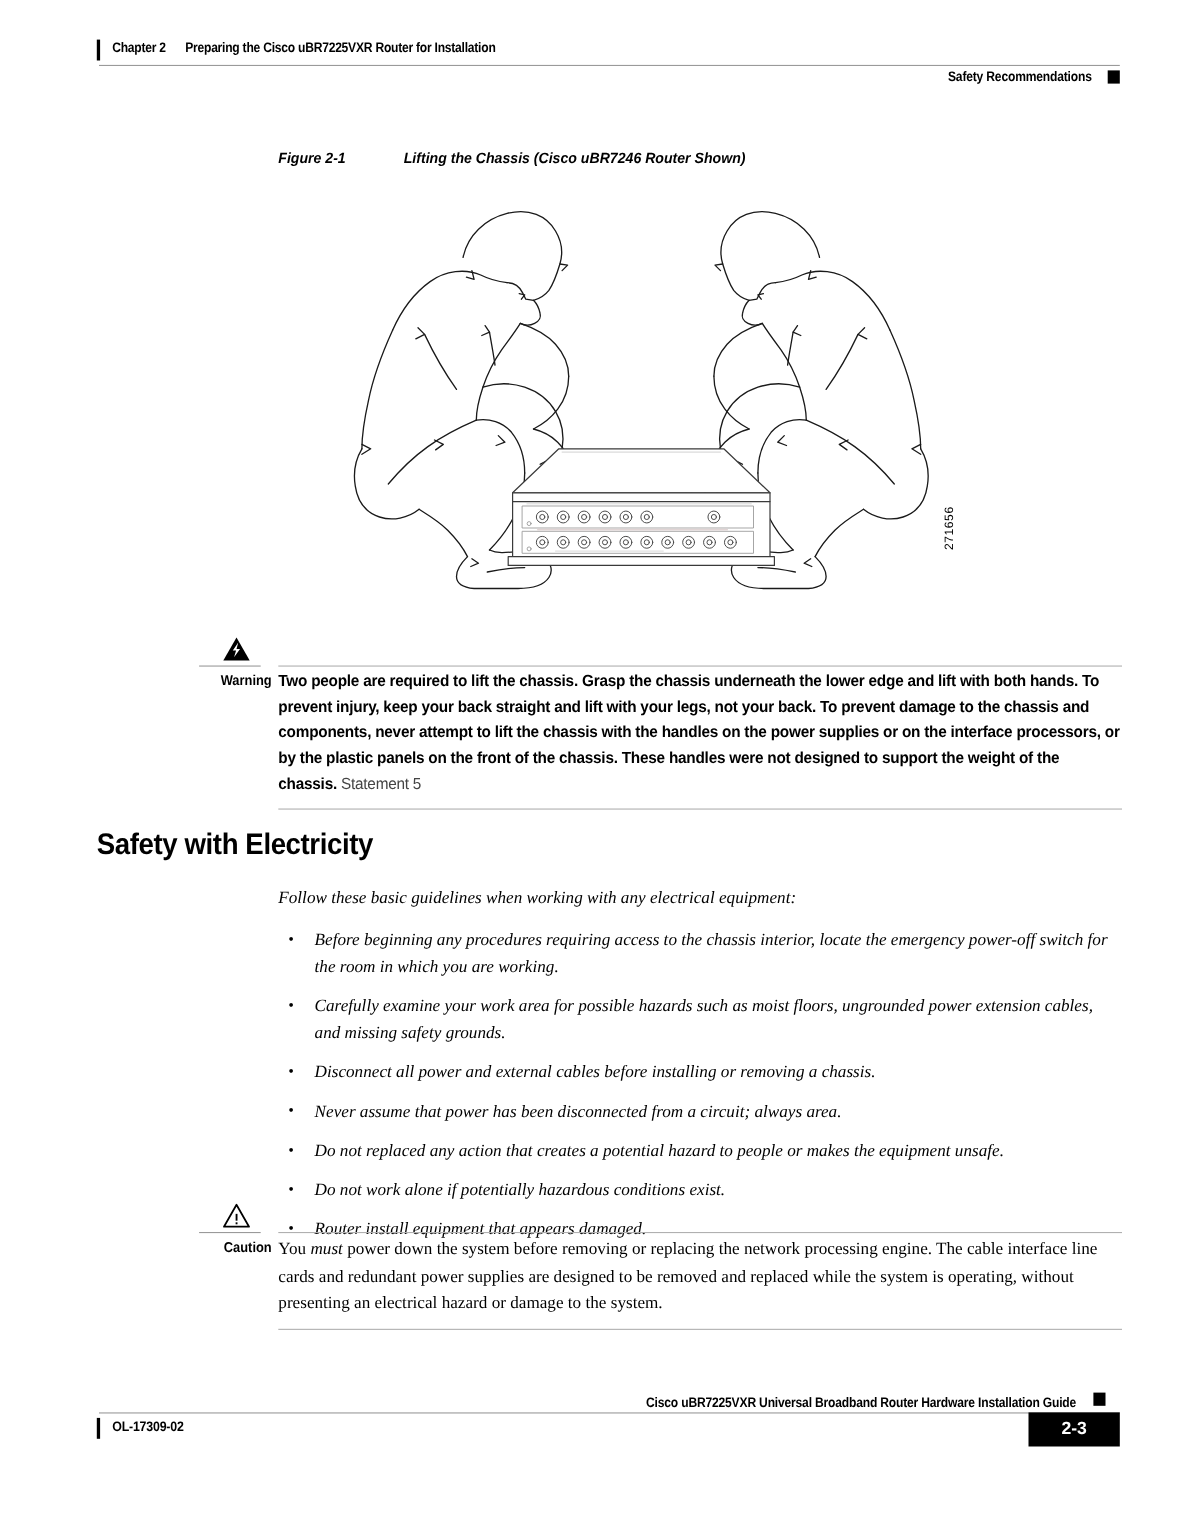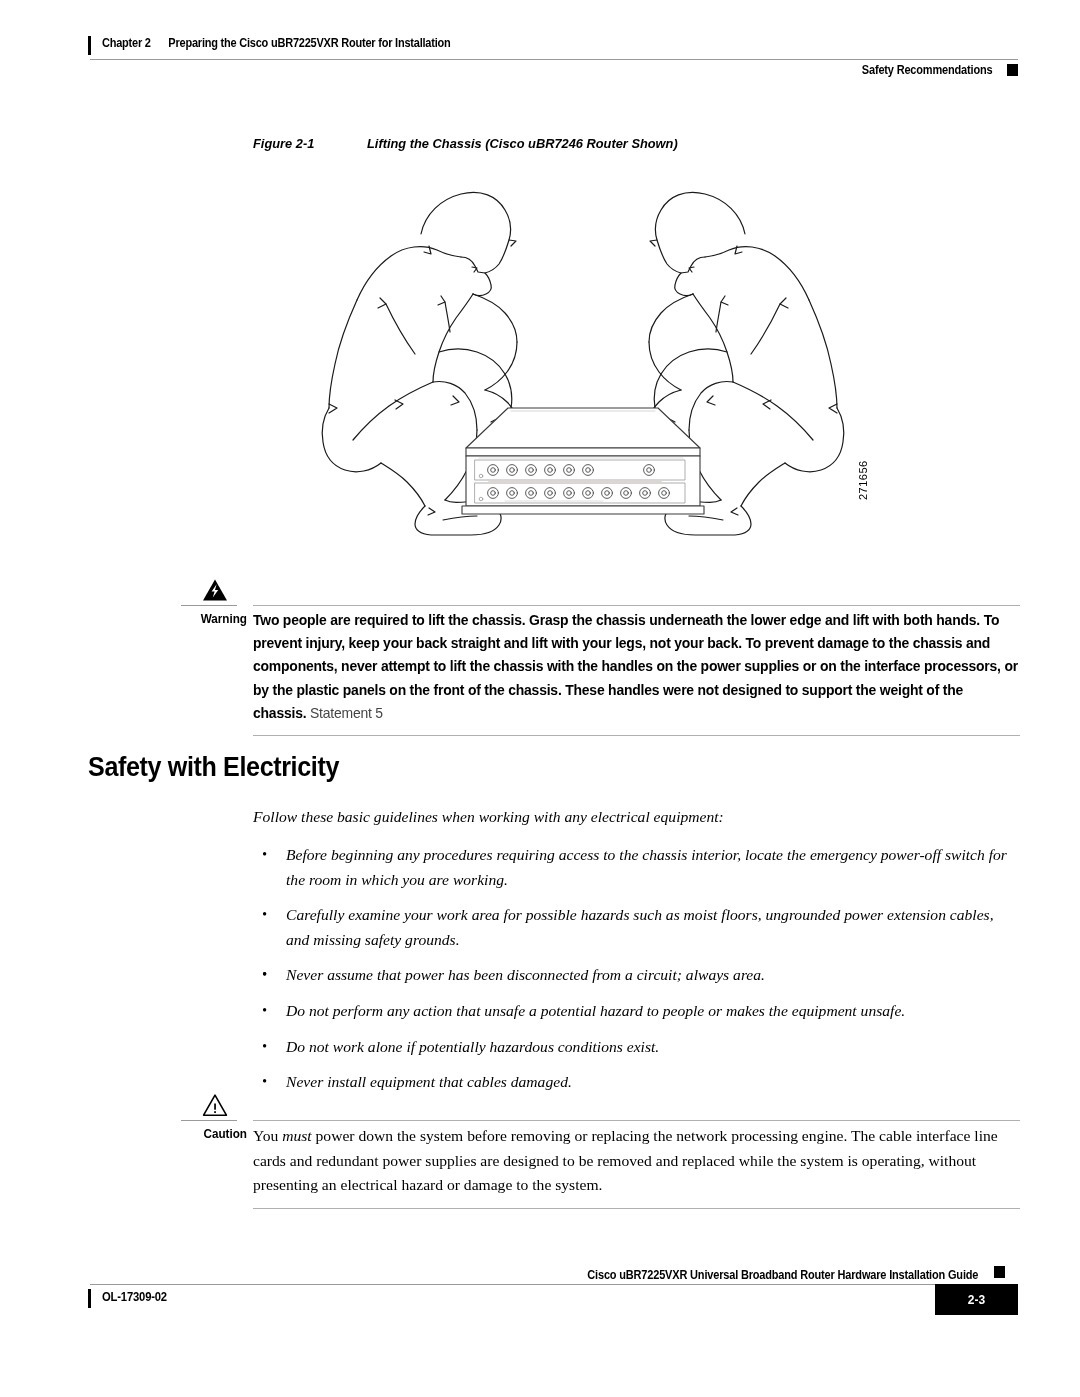--- a/index.html
+++ b/index.html
@@ -300,21 +300,21 @@
   .ftr-page {
     position: absolute;
     right: 0px;
     top: 22px;
     width: 83px;
     height: 31px;
     background: #000;
     color: #fff;
     font-family: "Liberation Sans", sans-serif;
     font-weight: bold;
-    font-size: 12px;
+    font-size: 16px;
     display: flex;
     align-items: center;
     justify-content: center;
   }
 </style>
 </head>
 <body>
 
 <div class="page">
 
@@ -543,25 +543,25 @@
     <div class="body-rule-bot" id="warn-rule-bot" style="top: 157px;"></div>
   </div>
 
   <div class="section-h1">Safety with Electricity</div>
 
   <div class="body-col">
     <div class="lead">Follow these basic guidelines when working with any electrical equipment:</div>
     <ul class="bullets" id="bullet-list">
         <li><span class="bul">•</span><span>Before beginning any procedures requiring access to the chassis interior, locate the emergency power-off switch for the room in which you are working.</span></li>
         <li><span class="bul">•</span><span>Carefully examine your work area for possible hazards such as moist floors, ungrounded power extension cables, and missing safety grounds.</span></li>
-        <li><span class="bul">•</span></li>
+        <li><span class="bul">•</span><span>Disconnect all power and external cables before installing or removing a chassis.</span></li>
         <li><span class="bul">•</span><span>Never assume that power has been disconnected from a circuit; always area.</span></li>
-        <li><span class="bul">•</span><span>Do not perform any action that unsafe a potential hazard to people or makes the equipment unsafe.</span></li>
+        <li><span class="bul">•</span><span>Do not replaced any action that creates a potential hazard to people or makes the equipment unsafe.</span></li>
         <li><span class="bul">•</span><span>Do not work alone if potentially hazardous conditions exist.</span></li>
-        <li><span class="bul">•</span><span>Never install equipment that cables damaged.</span></li>
+        <li><span class="bul">•</span><span>Router install equipment that appears damaged.</span></li>
       </ul>
   </div>
 
   <div class="admon" id="caution-block" style="top:1093px;">
     <div class="icon-wrap">
       <svg width="26" height="24" viewBox="0 0 26 24">
         <path d="M13 2.2 L24.4 22.2 L1.6 22.2 Z" fill="none" stroke="#000000" stroke-width="1.6" stroke-linejoin="round"></path>
         <rect x="12.2" y="10.5" width="1.7" height="6.2" fill="#000000"></rect>
         <rect x="12.2" y="18.2" width="1.7" height="1.8" fill="#000000"></rect>
       </svg>

